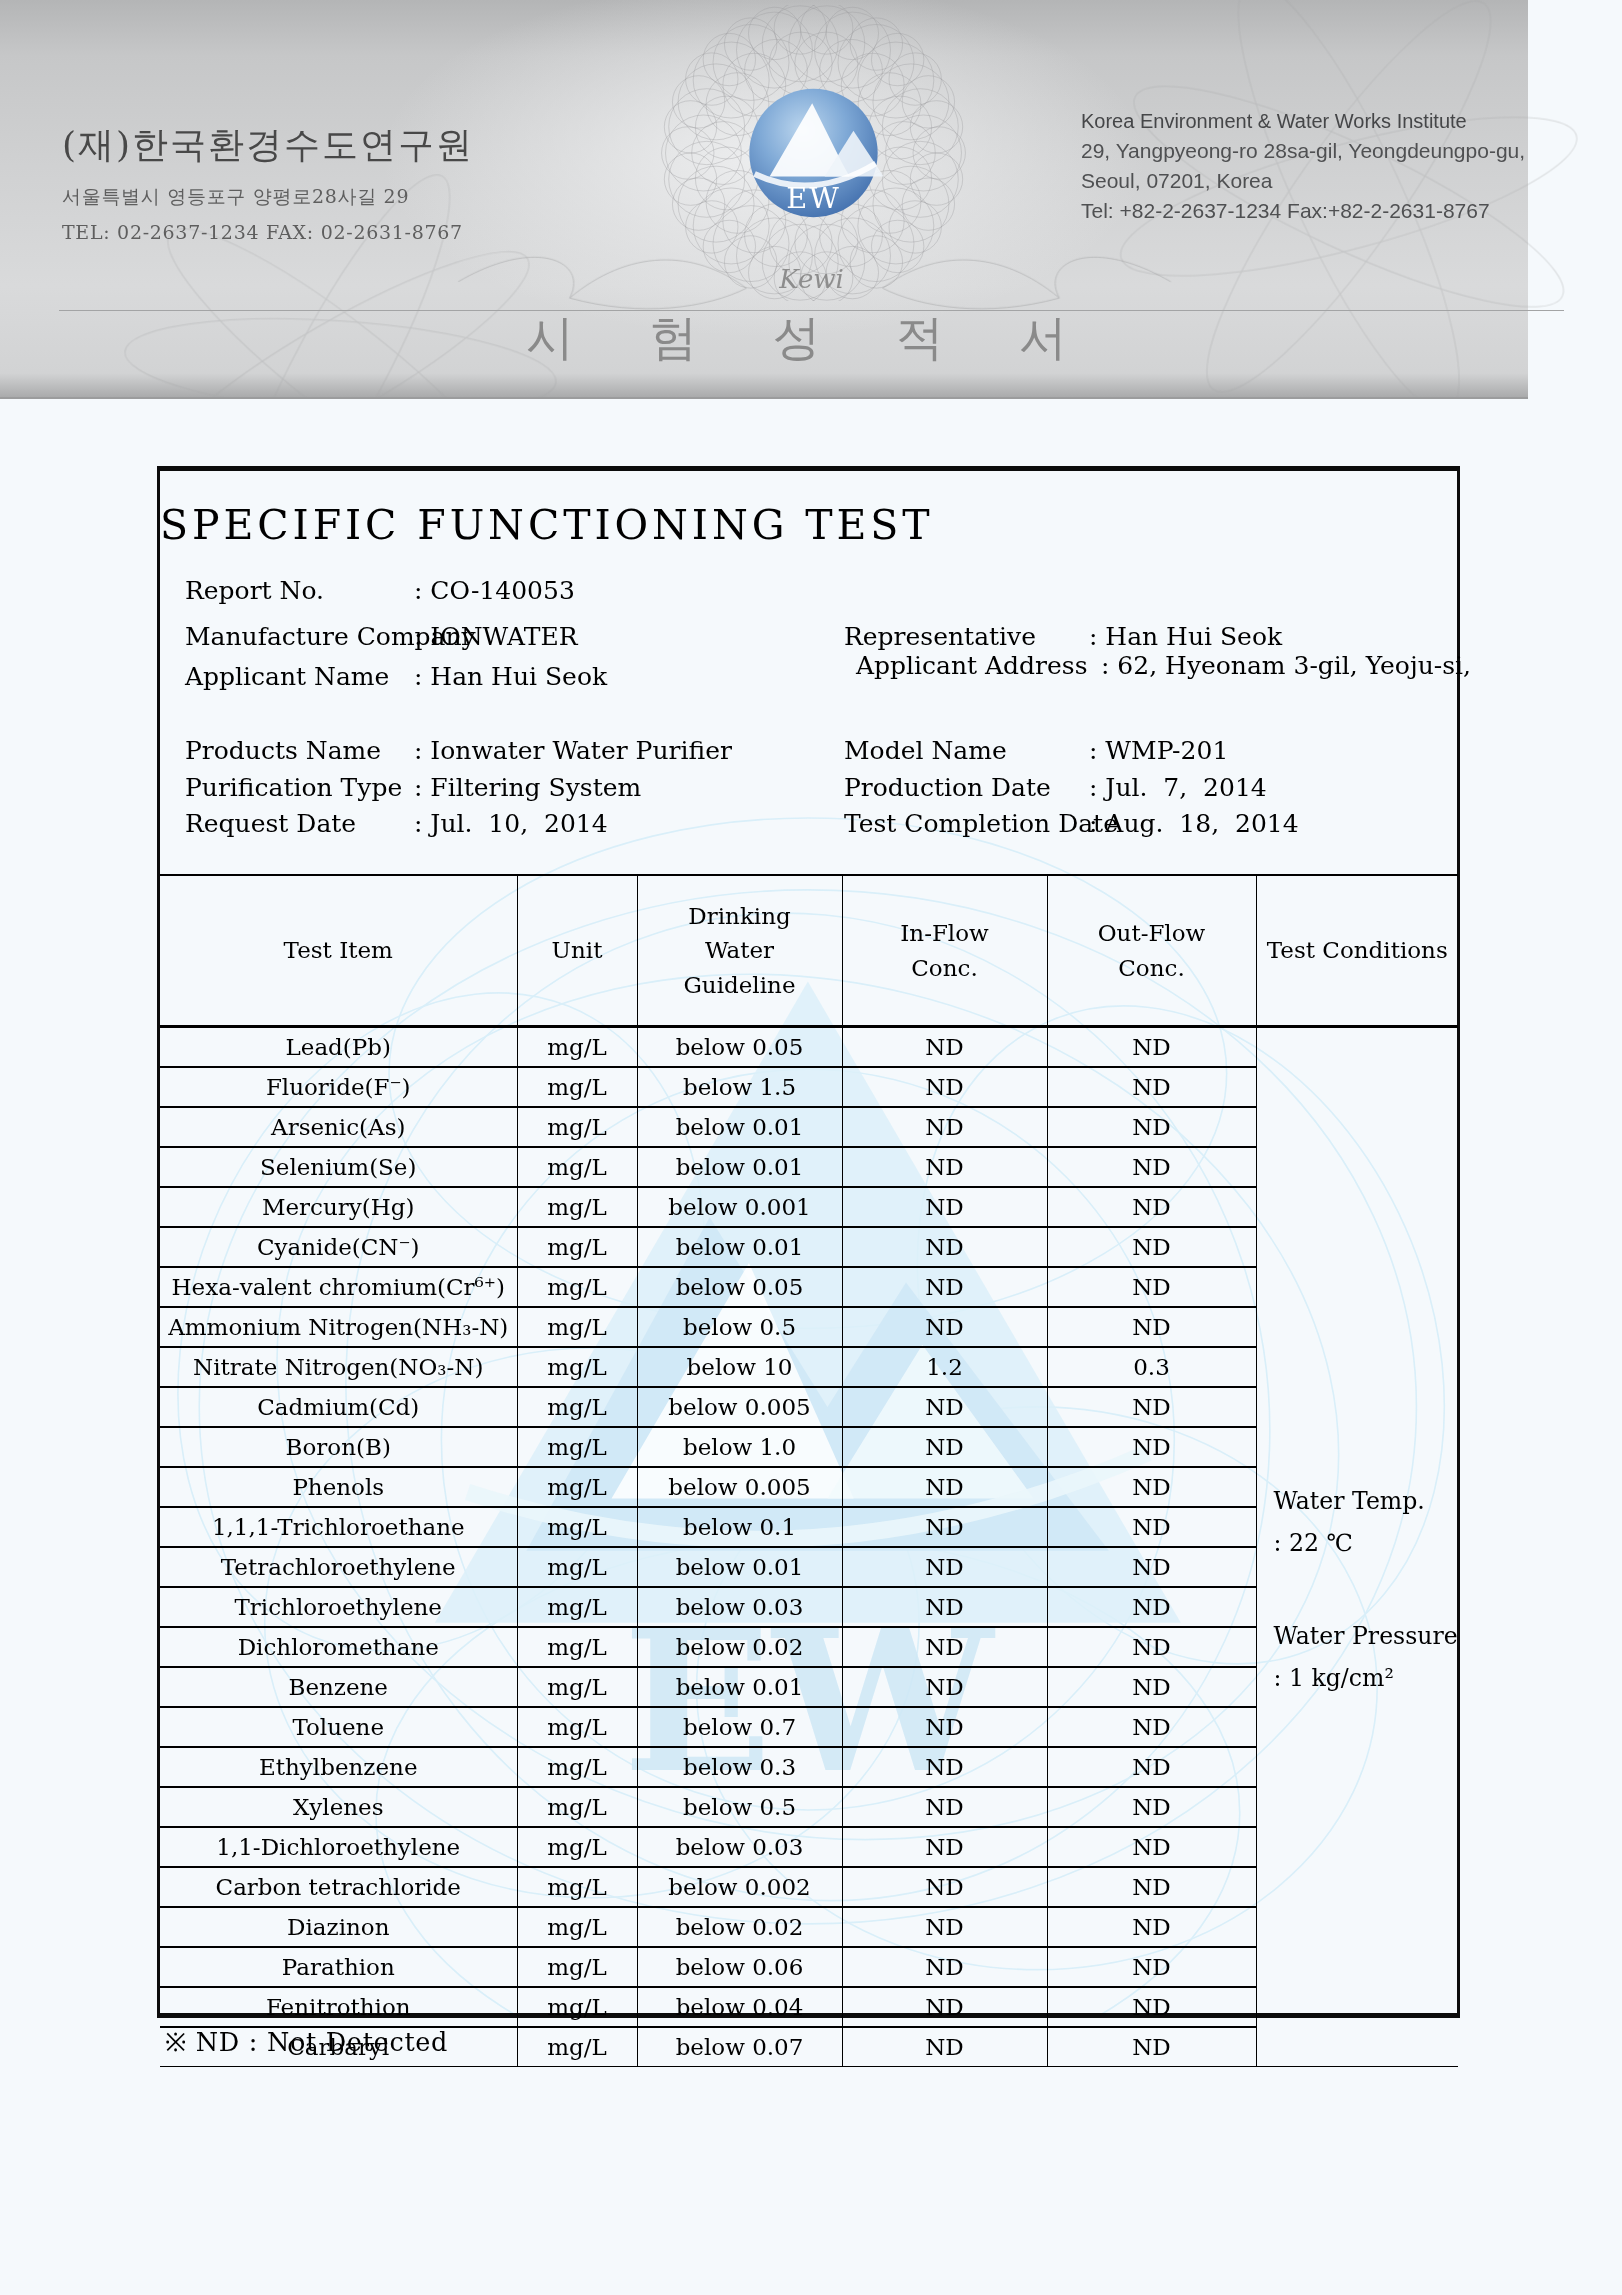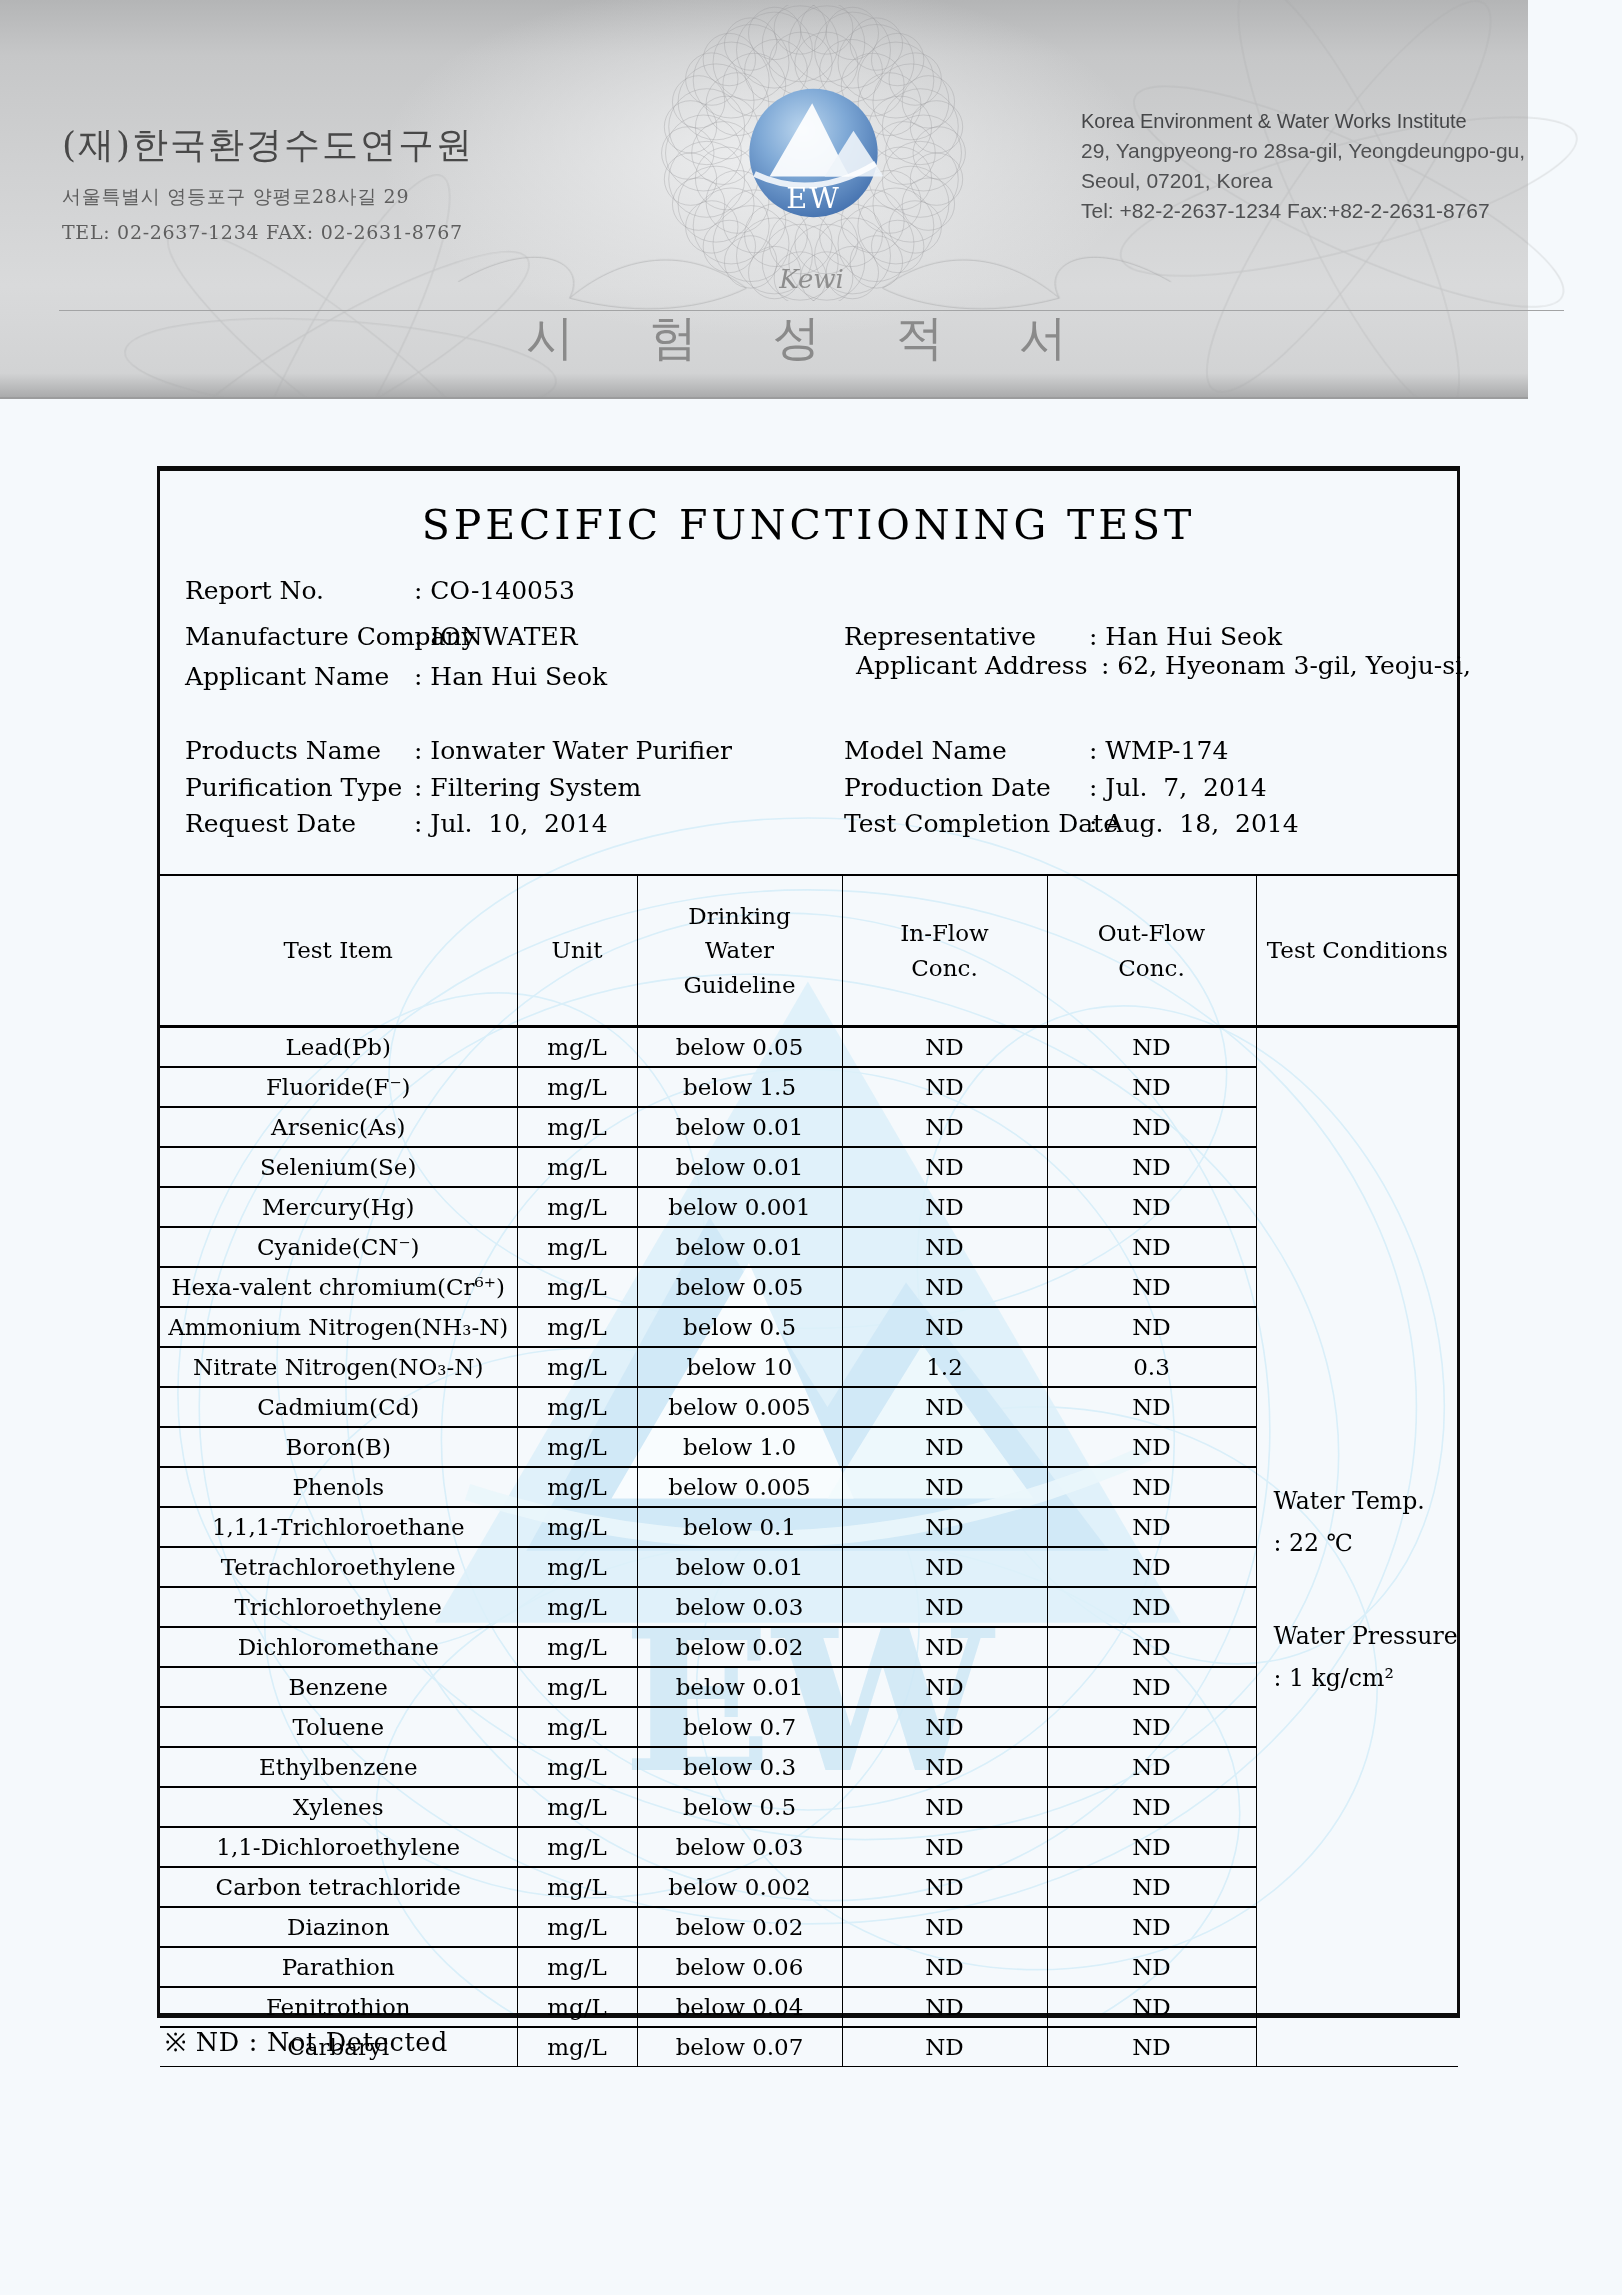--- a/index.html
+++ b/index.html
@@ -31,21 +31,21 @@
         font-style:italic;font-size:26px;color:#8d8d8d;}
   .band-rule{position:absolute;left:59px;top:310px;width:1505px;height:1.3px;background:#a3a4a5;}
   .band-title{position:absolute;left:0;top:306px;width:1623px;text-align:center;
         font-size:48px;letter-spacing:30px;color:#8a8a8a;}
   
   .doc-box{
     position:absolute;left:157px;top:466px;width:1297px;height:1542px;
     border:3.3px solid #0c0c0c;border-top-width:5.9px;border-bottom-width:5.9px;
   }
   .wm{position:absolute;left:0;top:0;width:1297px;height:1542px;z-index:0;}
-  .doc-title{position:relative;z-index:1;margin-top:30px;text-align:center;
+  .doc-title{position:relative;z-index:1;margin-top:30px;
     font-size:41px;letter-spacing:3.9px;color:#000;}
   .info-layer{position:absolute;left:0;top:0;width:1271px;height:403px;z-index:1;}
   .info-line{position:absolute;font-size:25px;white-space:pre;}
   .info-line .lbl{display:inline-block;vertical-align:top;}
   .info-line.col-left{left:25px;}
   .info-line.col-left .lbl{width:229px;}
   .info-line.col-right{left:684px;}
   .info-line.col-right .lbl{width:245px;}
   .info-line .val{white-space:pre;}
   .info-line.cont .val{margin-left:10.5px;}
@@ -239,21 +239,21 @@
 
     <div class="info-layer" id="info-layer">
         <div class="info-line col-left" style="top: 105px;"><span class="lbl">Report No.</span><span class="val">: CO-140053</span></div>
         <div class="info-line col-left" style="top: 151px;"><span class="lbl">Manufacture Company</span><span class="val">: IONWATER</span></div>
         <div class="info-line col-left" style="top: 191px;"><span class="lbl">Applicant Name</span><span class="val">: Han Hui Seok</span></div>
         <div class="info-line col-left" style="top: 265px;"><span class="lbl">Products Name</span><span class="val">: Ionwater Water Purifier</span></div>
         <div class="info-line col-left" style="top: 302px;"><span class="lbl">Purification Type</span><span class="val">: Filtering System</span></div>
         <div class="info-line col-left" style="top: 338px;"><span class="lbl">Request Date</span><span class="val">: Jul.  10,  2014</span></div>
         <div class="info-line col-right" style="top: 151px;"><span class="lbl">Representative</span><span class="val">: Han Hui Seok</span></div>
         <div class="info-line col-right" style="top: 180px; margin-left: 12px;"><span class="lbl">Applicant Address</span><span class="val">: 62, Hyeonam 3-gil, Yeoju-si,</span></div>
-        <div class="info-line col-right" style="top: 265px;"><span class="lbl">Model Name</span><span class="val">: WMP-174</span></div>
+        <div class="info-line col-right" style="top: 265px;"><span class="lbl">Model Name</span><span class="val">: WMP-201</span></div>
         <div class="info-line col-right" style="top: 302px;"><span class="lbl">Production Date</span><span class="val">: Jul.  7,  2014</span></div>
         <div class="info-line col-right" style="top: 338px;"><span class="lbl">Test Completion Date</span><span class="val">: Aug.  18,  2014</span></div>
       </div>
 
     <table class="results" id="results-table">
       <colgroup>
         <col style="width:357px">
           <col style="width:120px">
           <col style="width:205px">
         <col style="width:205px">

